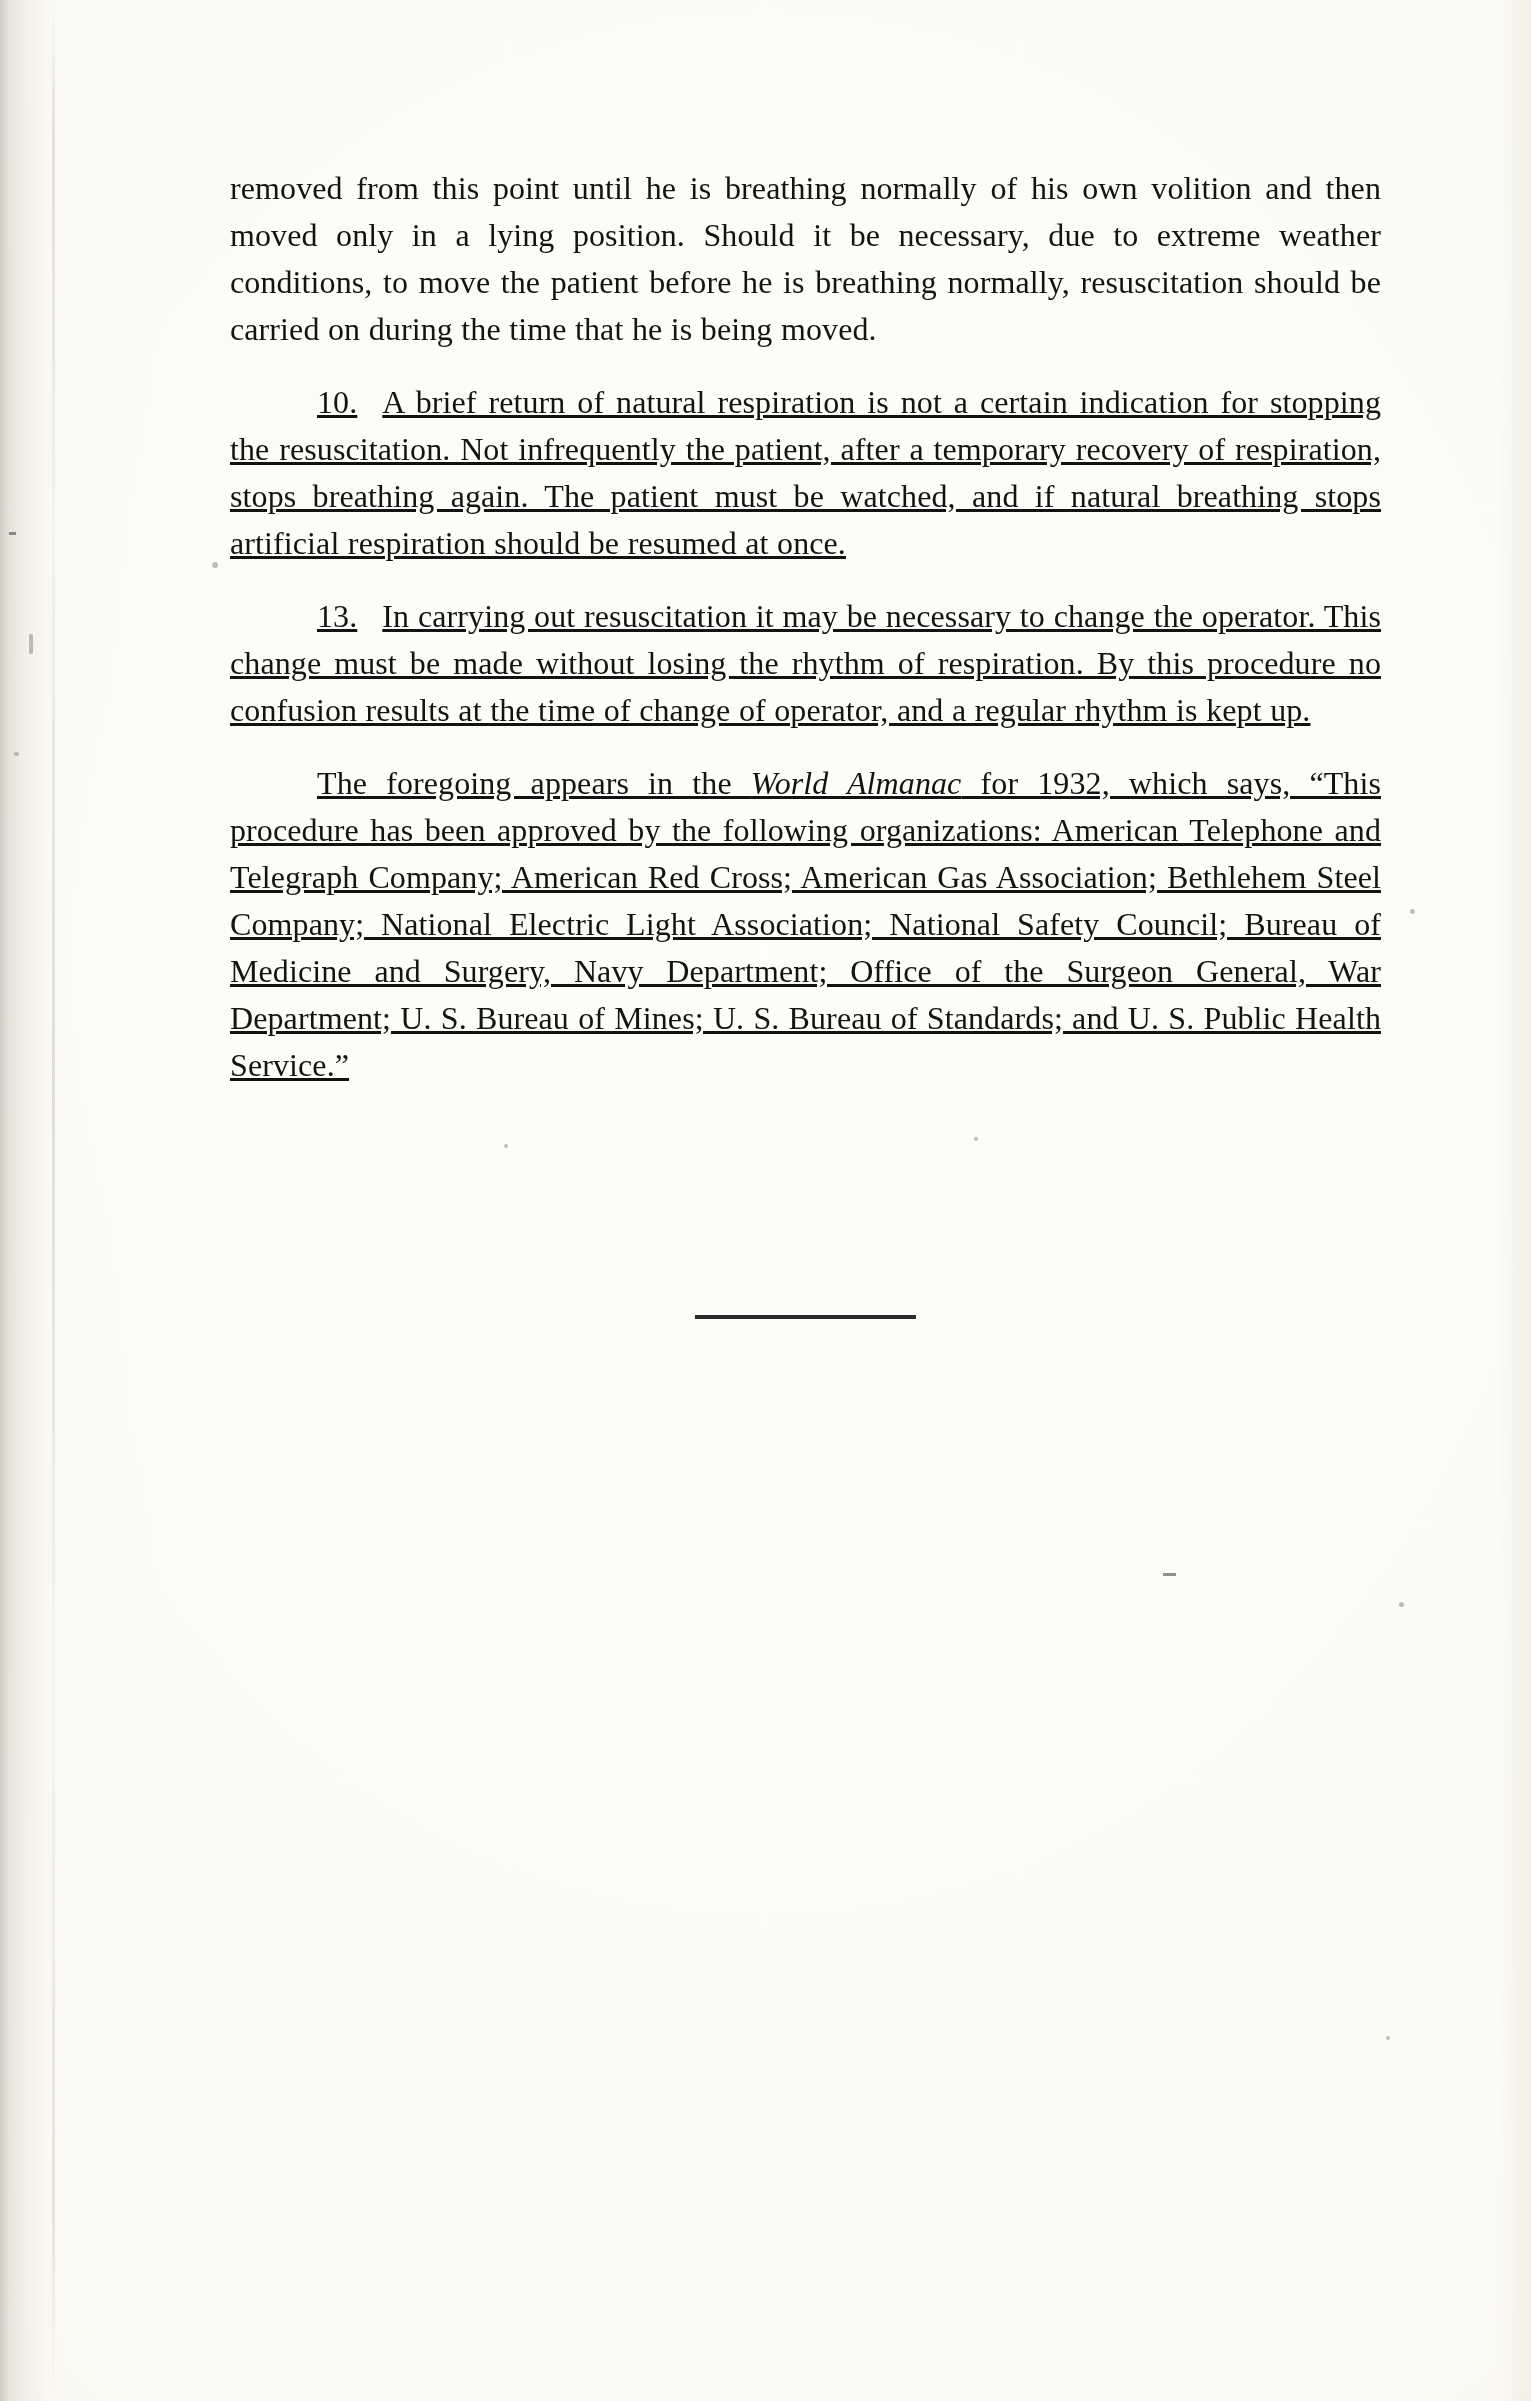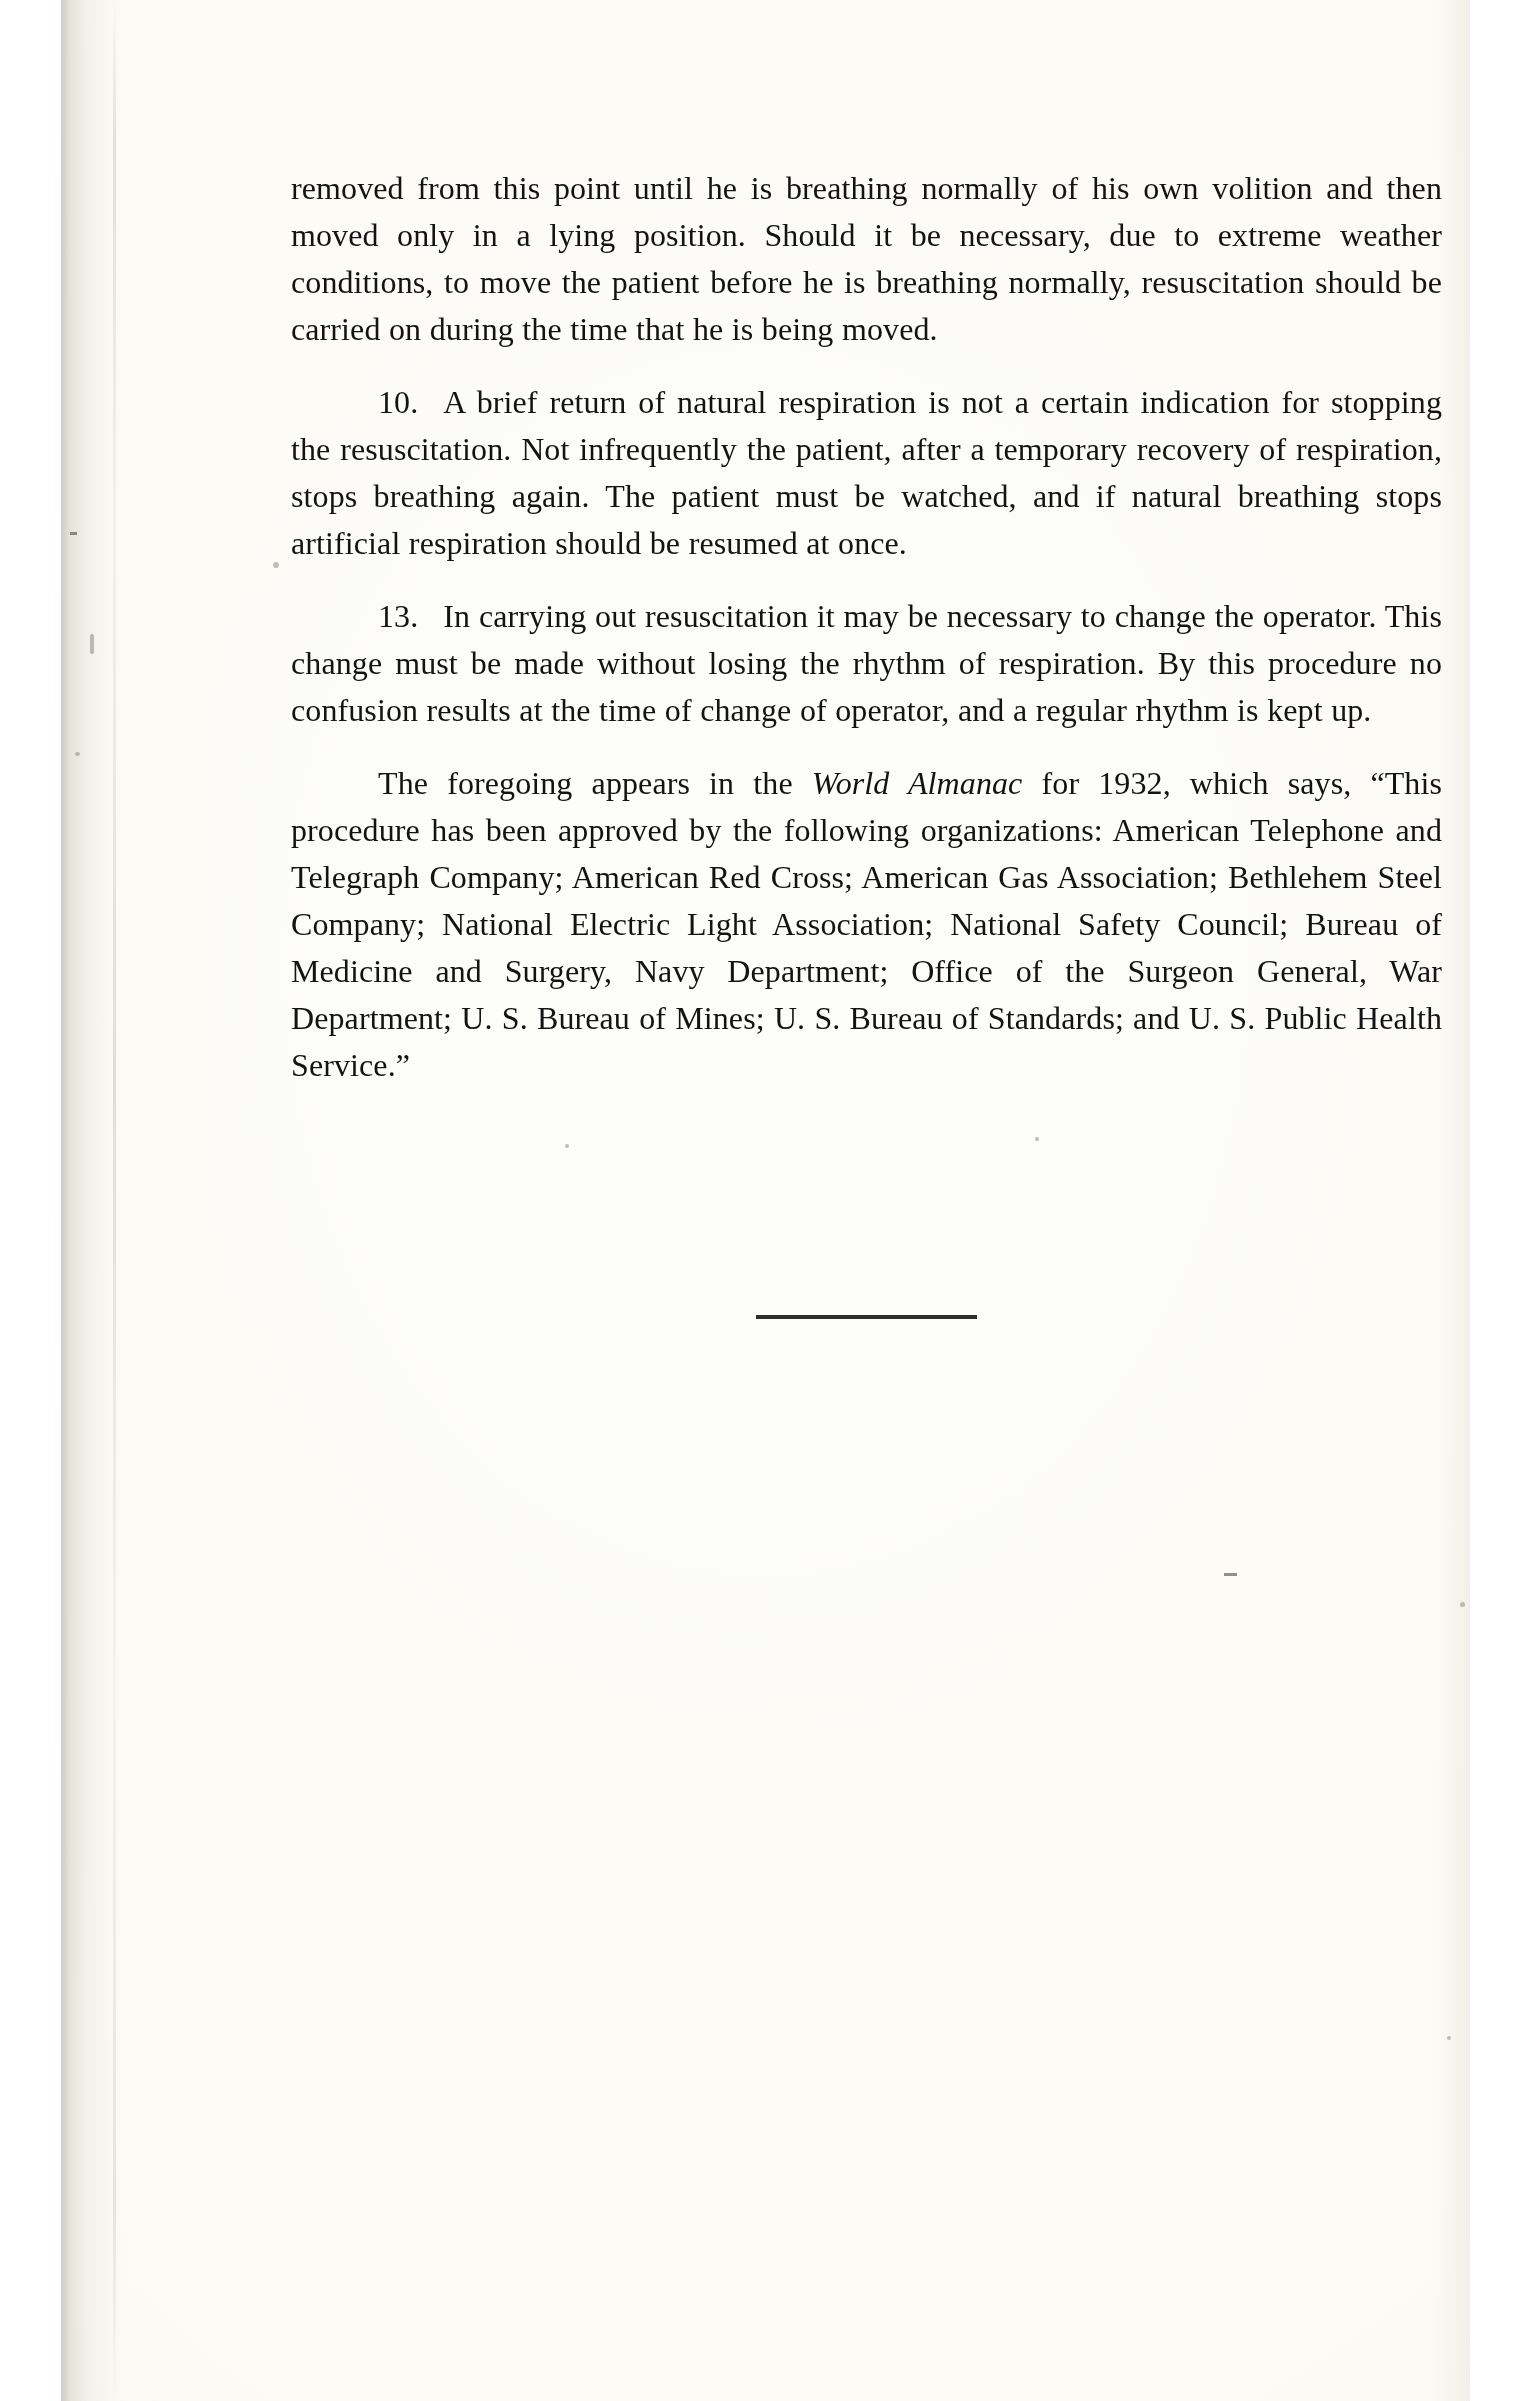--- a/index.html
+++ b/index.html
@@ -4,21 +4,21 @@
 <title>Scanned Page</title>
 <style>
   html, body {
     margin: 0;
     padding: 0;
     background: #ffffff;
   }
 
   .page {
     position: relative;
-    width: 1409px;
+    width: 1531px;
     height: 2401px;
     margin: 0 auto;
     background: #fdfdfa;
     overflow: hidden;
     font-family: "Liberation Serif", "DejaVu Serif", serif;
     color: #141414;
   }
 
   
   .paper-tone {
@@ -88,20 +88,21 @@
     line-height: 47px;
     text-align: justify;
     text-justify: inter-word;
     letter-spacing: 0.1px;
     word-spacing: 0.4px;
     color: #131313;
   }
 
   p.body-para + p.body-para {
     margin-top: 26px;
+    text-decoration: underline;
   }
 
   .indent {
     display: inline-block;
     width: 87px;
   }
 
   .numgap {
     display: inline-block;
     width: 25px;

